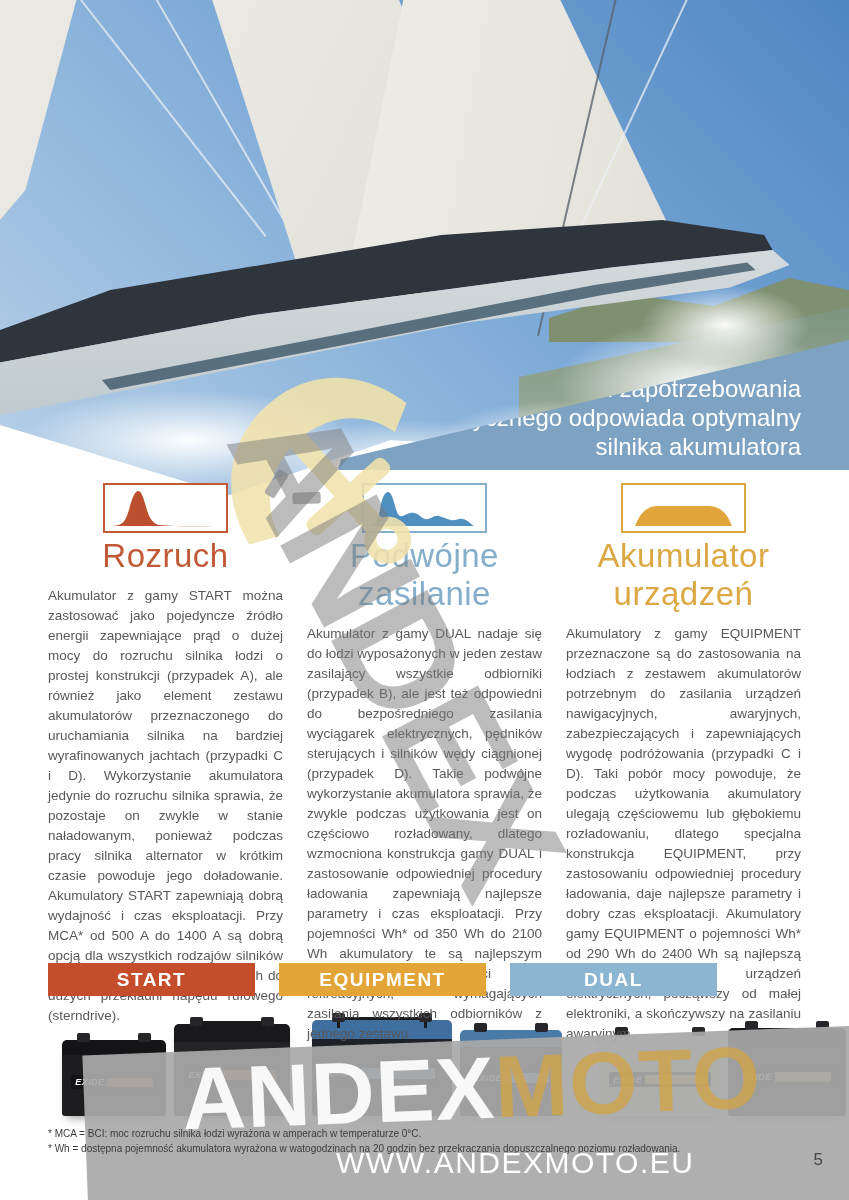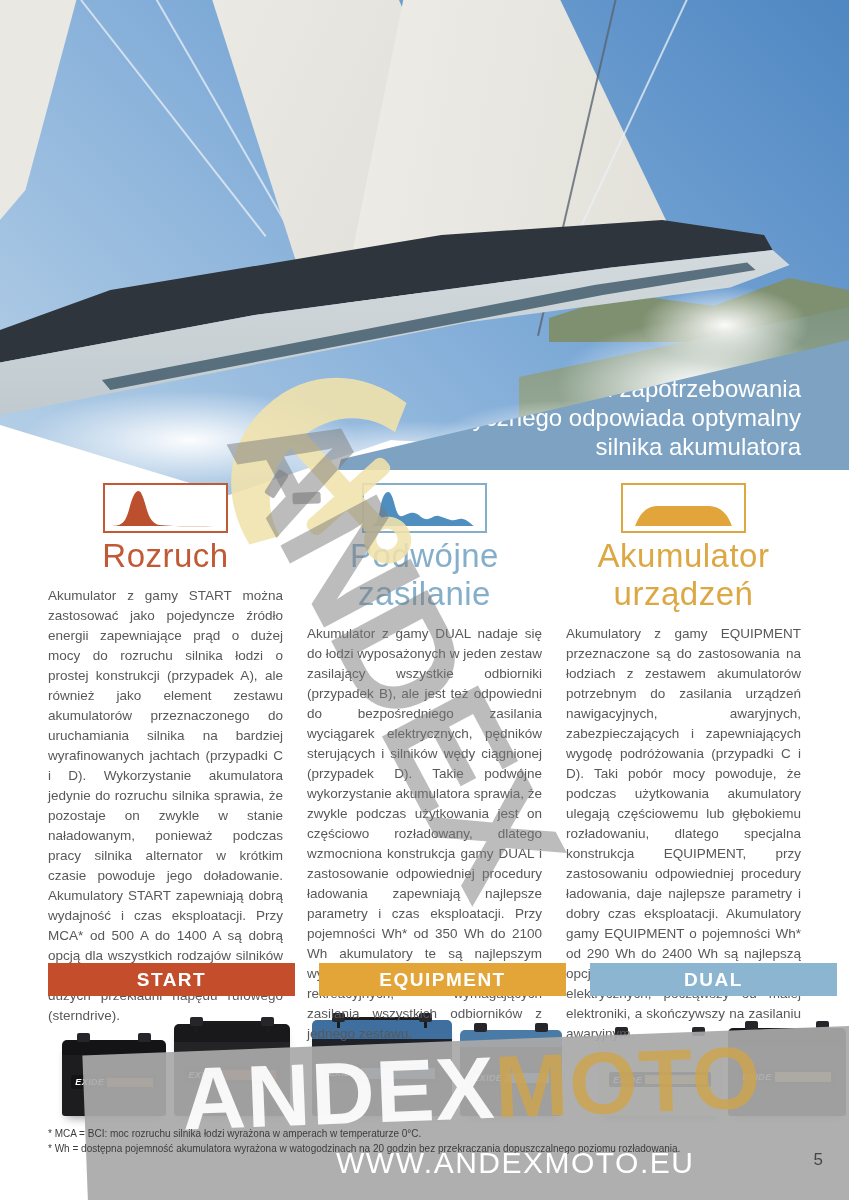--- a/index.html
+++ b/index.html
@@ -54,21 +54,21 @@
 
   
   .cols{position:absolute;left:48px;top:480px;width:753px;display:flex;gap:24px;z-index:10;}
   .col{width:235px;}
   .icon-box{width:121px;height:46px;border:2px solid var(--accent);margin:3px auto 0;background:#fff;}
   .icon-box svg{display:block;width:100%;height:100%;}
   .col-title{margin-top:4px;text-align:center;font-size:33px;font-weight:400;
              letter-spacing:.5px;color:var(--accent);}
   .col-body{margin-top:11px;font-size:13.5px;line-height:20px;color:#58585a;
             text-align:justify;}
-  .buttons{position:absolute;left:48px;top:963px;width:789px;display:flex;gap:24px;z-index:10;}
+  .buttons{position:absolute;left:48px;top:963px;width:669px;display:flex;gap:24px;z-index:10;}
   .btn{flex:1;height:33px;line-height:33px;text-align:center;background:var(--btn);
        color:#fff;font-size:19px;font-weight:700;letter-spacing:1.5px;}
 
   
   .products{position:absolute;left:0;top:1012px;width:849px;height:108px;z-index:8;}
   .battery{position:absolute;bottom:4px;border-radius:5px 5px 3px 3px;
            background:linear-gradient(to bottom,var(--top) 0 20%,var(--case) 20% 100%);
            box-shadow:0 7px 9px -5px rgba(0,0,0,.4);}
   .battery .term{position:absolute;top:-7px;width:13px;height:9px;background:#26262a;border-radius:2px;}
   .battery .term.l{left:14%;} .battery .term.r{right:14%;}

